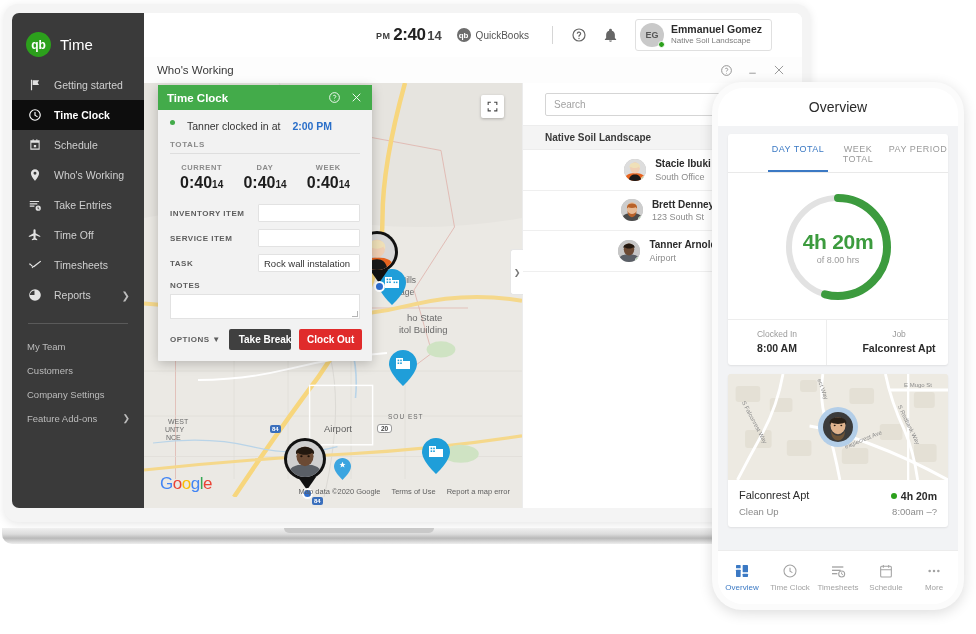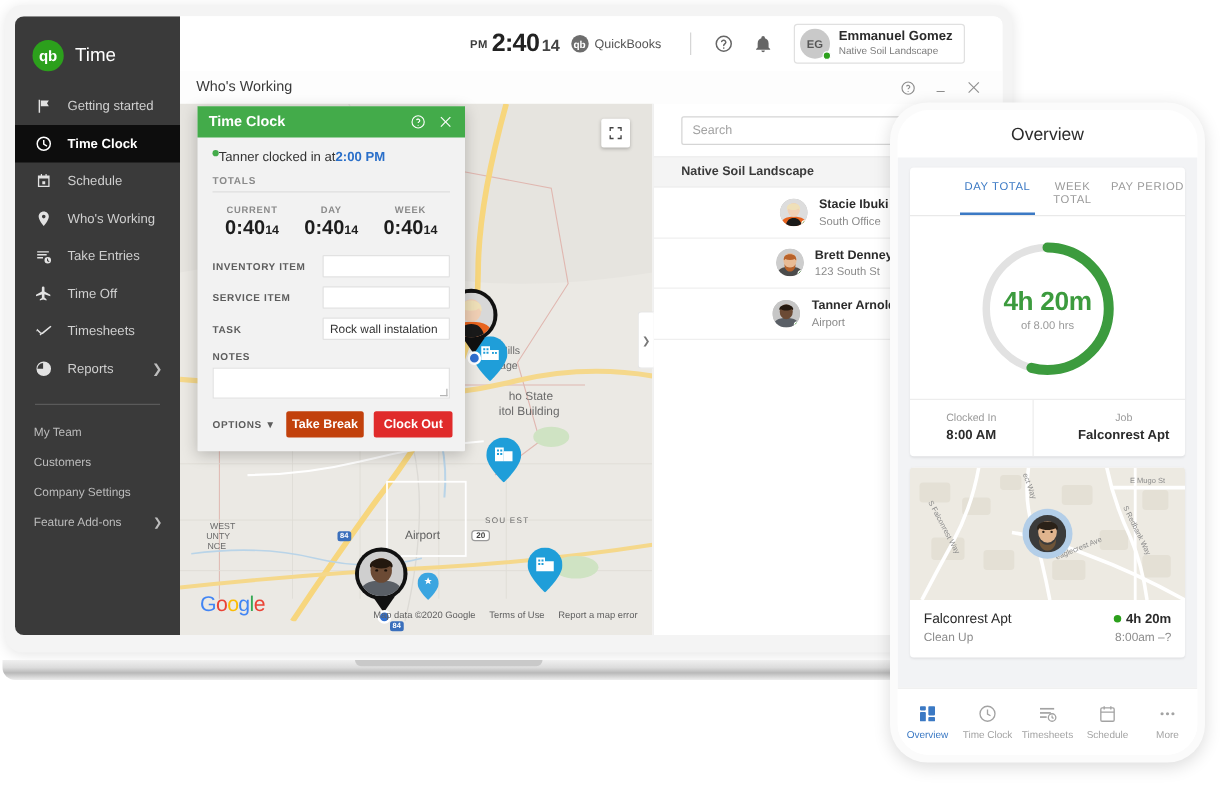--- a/index.html
+++ b/index.html
@@ -33,21 +33,21 @@
     background:#c9c9c9; border-radius:0 0 6px 6px;
   }
 
   
   #app-topbar{
     position:absolute; left:132px; top:0; right:0; height:44px;
     background:#ffffff; display:flex; align-items:center;
   }
   #clock-display{ display:flex; align-items:baseline; margin-left:232px; }
   #clock-ampm{ font-size:9px; font-weight:700; color:#3d3d3d; letter-spacing:.4px; margin-right:3px; align-self:flex-start; margin-top:6px;}
-  #clock-main{ font-size:20px; font-weight:700; color:#222; letter-spacing:-.5px; }
+  #clock-main{ font-size:17px; font-weight:700; color:#222; letter-spacing:-.5px; }
   #clock-sec{ font-size:13px; font-weight:700; color:#444; margin-left:2px;}
   #topbar-right{ display:flex; align-items:center; margin-left:auto; margin-right:30px; gap:0; }
   .qb-brand{ display:flex; align-items:center; gap:5px; margin-right:12px;}
   .qb-logo{ width:14px;height:14px;border-radius:50%;background:#6d6d6d;color:#fff;font-size:8px;
             display:flex;align-items:center;justify-content:center;font-weight:700;}
   .qb-brand-text{ font-size:10px; color:#555; }
   .tb-divider{ width:1px; height:18px; background:#d6d6d6; margin:0 11px; }
   .tb-icon{ width:17px;height:17px; display:flex;align-items:center;justify-content:center; color:#666; margin:0 7px;}
   #user-chip{
     display:flex;align-items:center;gap:7px;border:1px solid #e0e0e0;border-radius:3px;
@@ -142,21 +142,21 @@
 
   
   #timeclock{
     position:absolute; left:146px; top:72px; width:214px; background:#f2f2f2;
     box-shadow:0 3px 12px rgba(0,0,0,.22); z-index:20; border-radius:1px;
   }
   #tc-head{ background:#43ab4a; height:25px; display:flex;align-items:center;padding:0 9px; }
   #tc-title{ color:#fff; font-size:11.5px; font-weight:700;}
   #tc-head-right{ margin-left:auto; display:flex; align-items:center; gap:9px;}
   .tc-hicon{ color:#fff; cursor:pointer; display:flex;align-items:center;}
-  #tc-status{ display:flex;gap:0;padding:10px 10px 8px 12px;font-size:10.5px;color:#333;}
+  #tc-status{ display:flex;gap:12px;padding:10px 10px 8px 12px;font-size:10.5px;color:#333;}
   #tc-status .dot{ width:5px;height:5px;border-radius:50%;background:#43ab4a;}
   #tc-status .time{ color:#2a6fc9; font-weight:700;}
   #tc-totals-label{ font-size:8px;font-weight:700;color:#8a8a8a;letter-spacing:.6px;padding:0 12px 4px 12px;}
   #tc-rule{ height:1px;background:#dedede;margin:0 12px;}
   #tc-totals{ display:flex; padding:9px 12px 12px 12px; }
   .tc-total{ flex:1; text-align:center; }
   .tc-total .lab{ font-size:7.5px;font-weight:700;color:#8a8a8a;letter-spacing:.6px;margin-bottom:2px;}
   .tc-total .val{ font-size:16px;font-weight:700;color:#1d1d1d;}
   .tc-total .val .s{ font-size:10px; }
   .tc-field{ display:flex;align-items:center;padding:0 12px 7px 12px;}
@@ -164,21 +164,21 @@
   .tc-field .fin{ flex:1;height:18px;background:#fff;border:1px solid #e2e2e2;border-radius:1px;
      font-size:9.5px;color:#333;padding:0 5px;display:flex;align-items:center;overflow:hidden;white-space:nowrap;}
   #tc-notes-lab{ font-size:8px;font-weight:700;color:#5d5d5d;letter-spacing:.5px;padding:2px 12px 4px 12px;}
   #tc-notes{ margin:0 12px; height:25px;background:#fff;border:1px solid #e2e2e2;position:relative;}
   #tc-notes .grip{ position:absolute;right:1px;bottom:1px;width:6px;height:6px;
       border-right:1px solid #b5b5b5;border-bottom:1px solid #b5b5b5;}
   #tc-actions{ display:flex;align-items:center;padding:10px 10px 11px 12px;gap:8px;}
   #tc-options{ font-size:8px;font-weight:700;color:#5d5d5d;letter-spacing:.5px;cursor:pointer;white-space:nowrap;}
   .tc-btn{ flex:1;height:21px;border:0;border-radius:2px;color:#fff;font-size:10px;font-weight:700;
      cursor:pointer;font-family:"Liberation Sans",sans-serif;}
-  #btn-break{ background:#c2410c; }
+  #btn-break{ background:#404040;text-align:right; }
   #btn-clockout{ background:#e02b2b; }
 
   
   #phone{
     position:absolute; left:712px; top:82px; width:252px; height:528px;
     background:#fbfbfb; border-radius:30px; box-shadow:0 3px 14px rgba(0,0,0,.14);
     padding:6px; z-index:40;
   }
   #phone-screen{ width:100%;height:100%;background:#fff;border-radius:25px;overflow:hidden;position:relative;}
   #ph-title{ height:38px; display:flex;align-items:center;justify-content:center;

